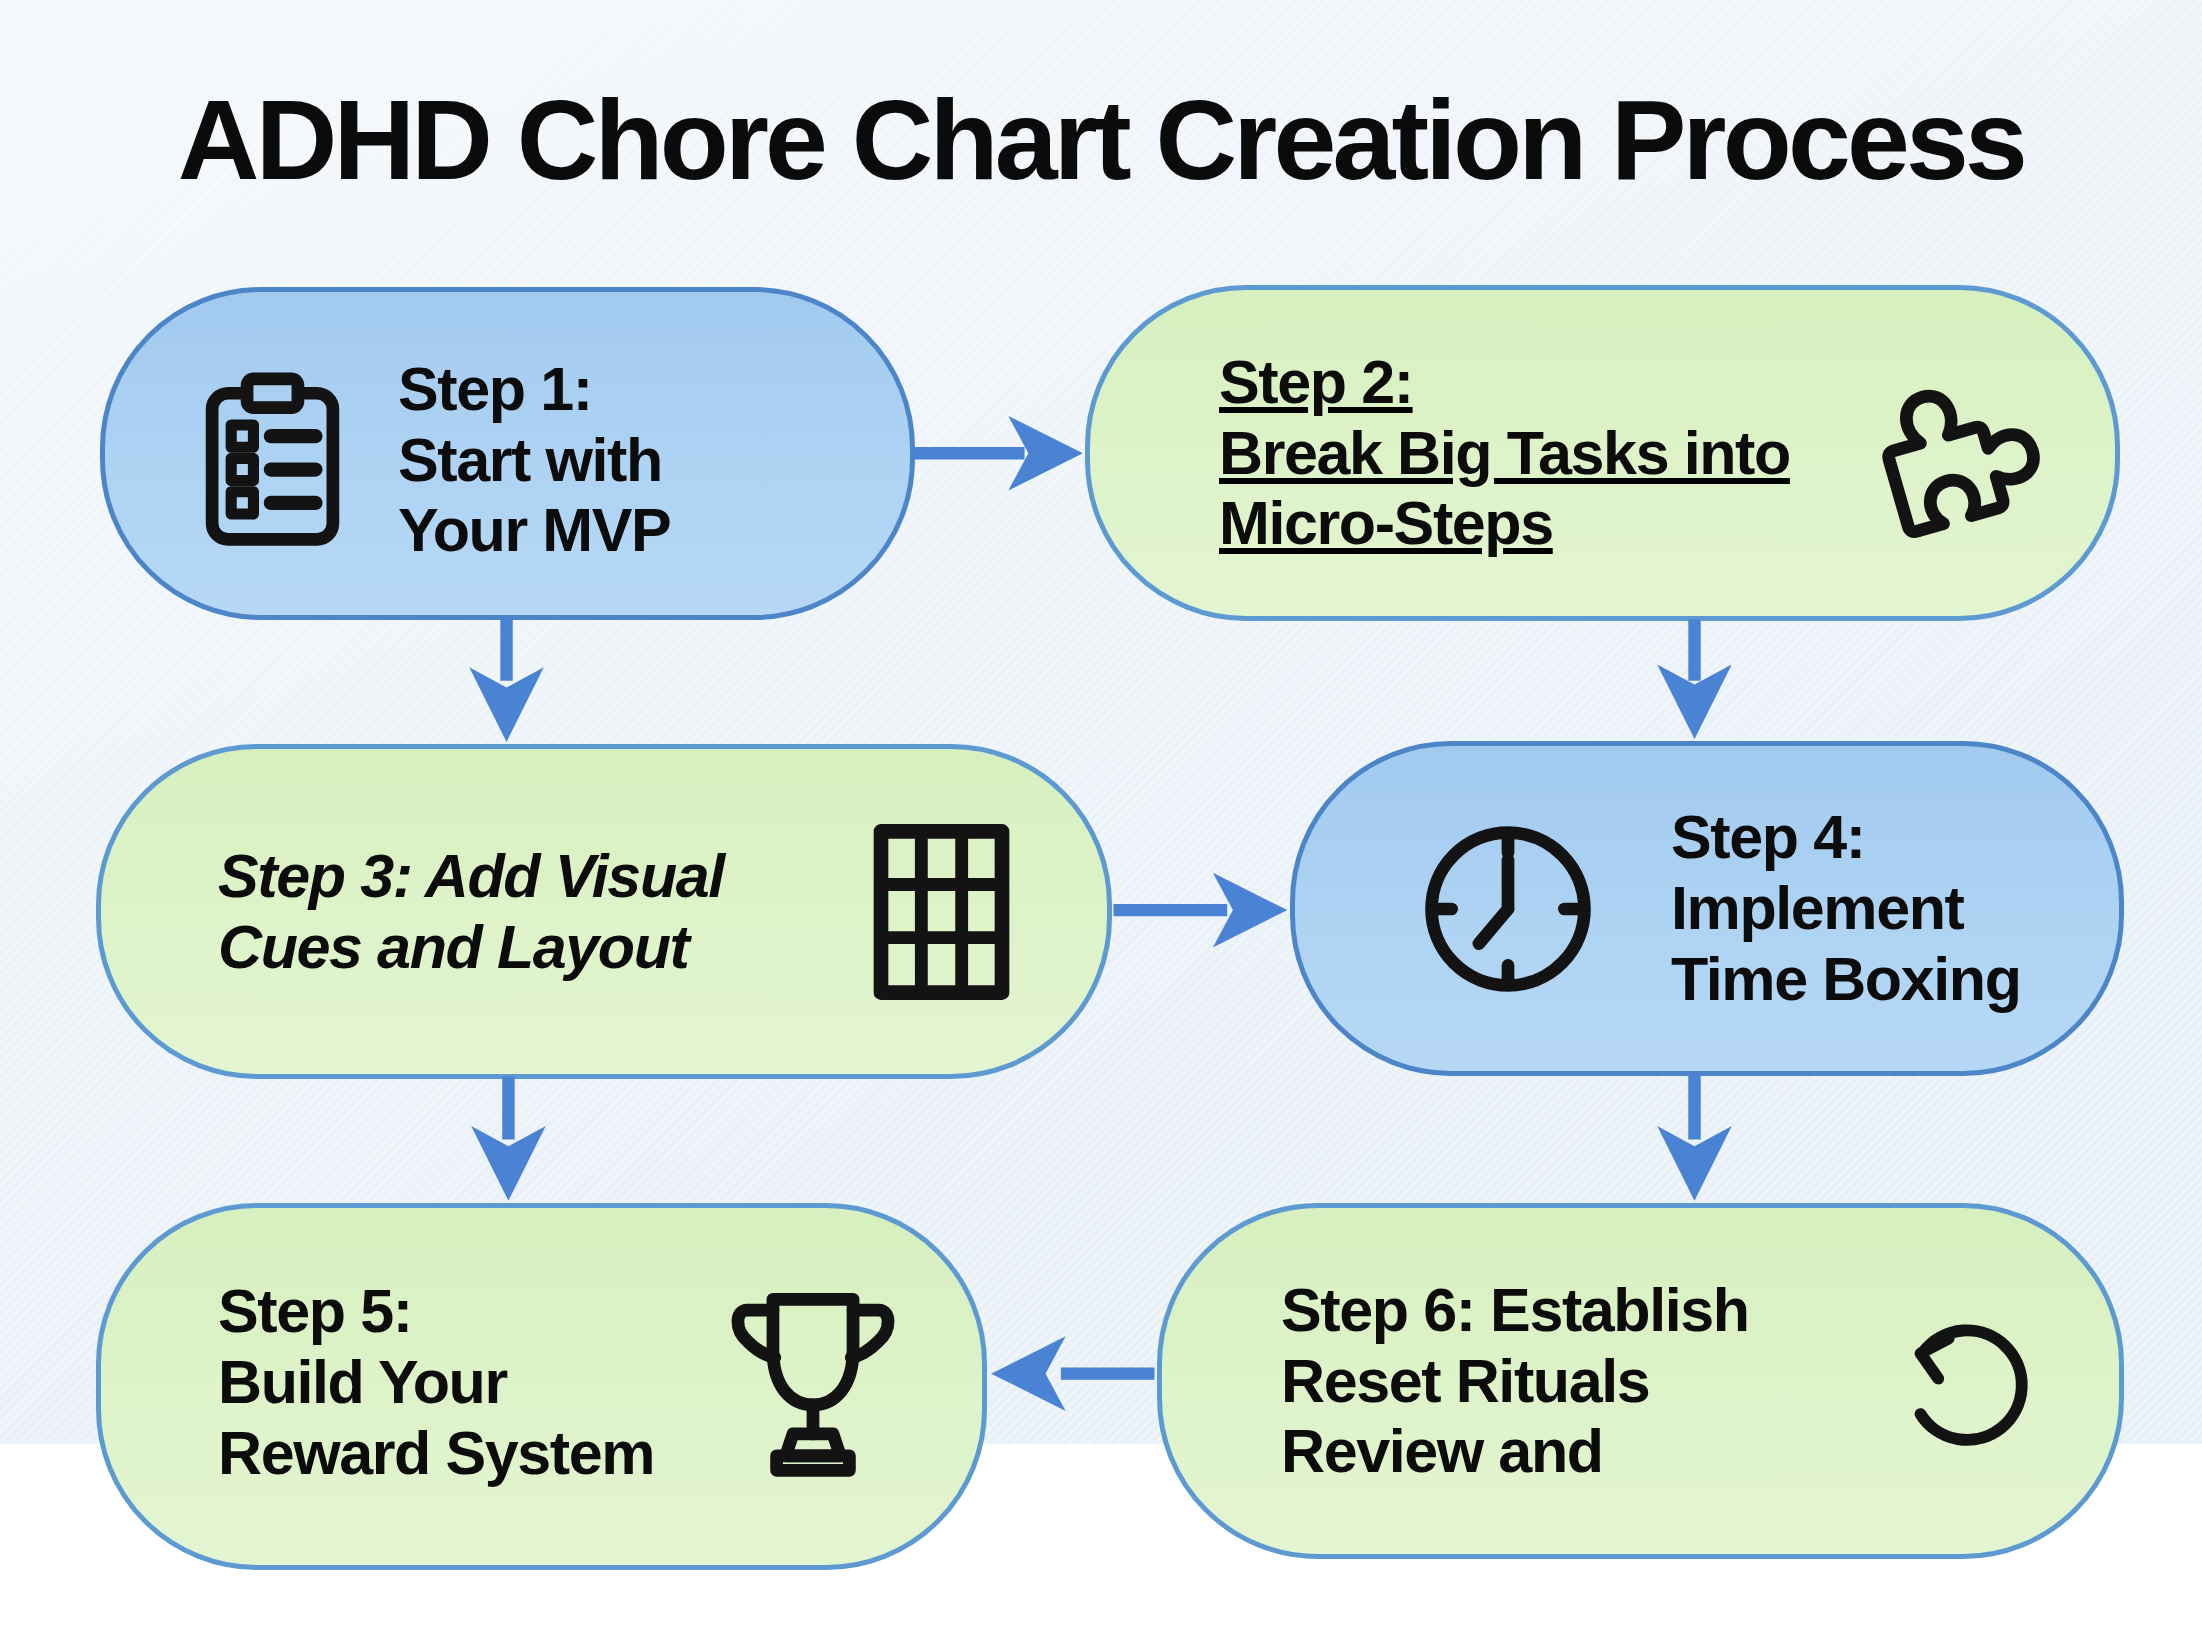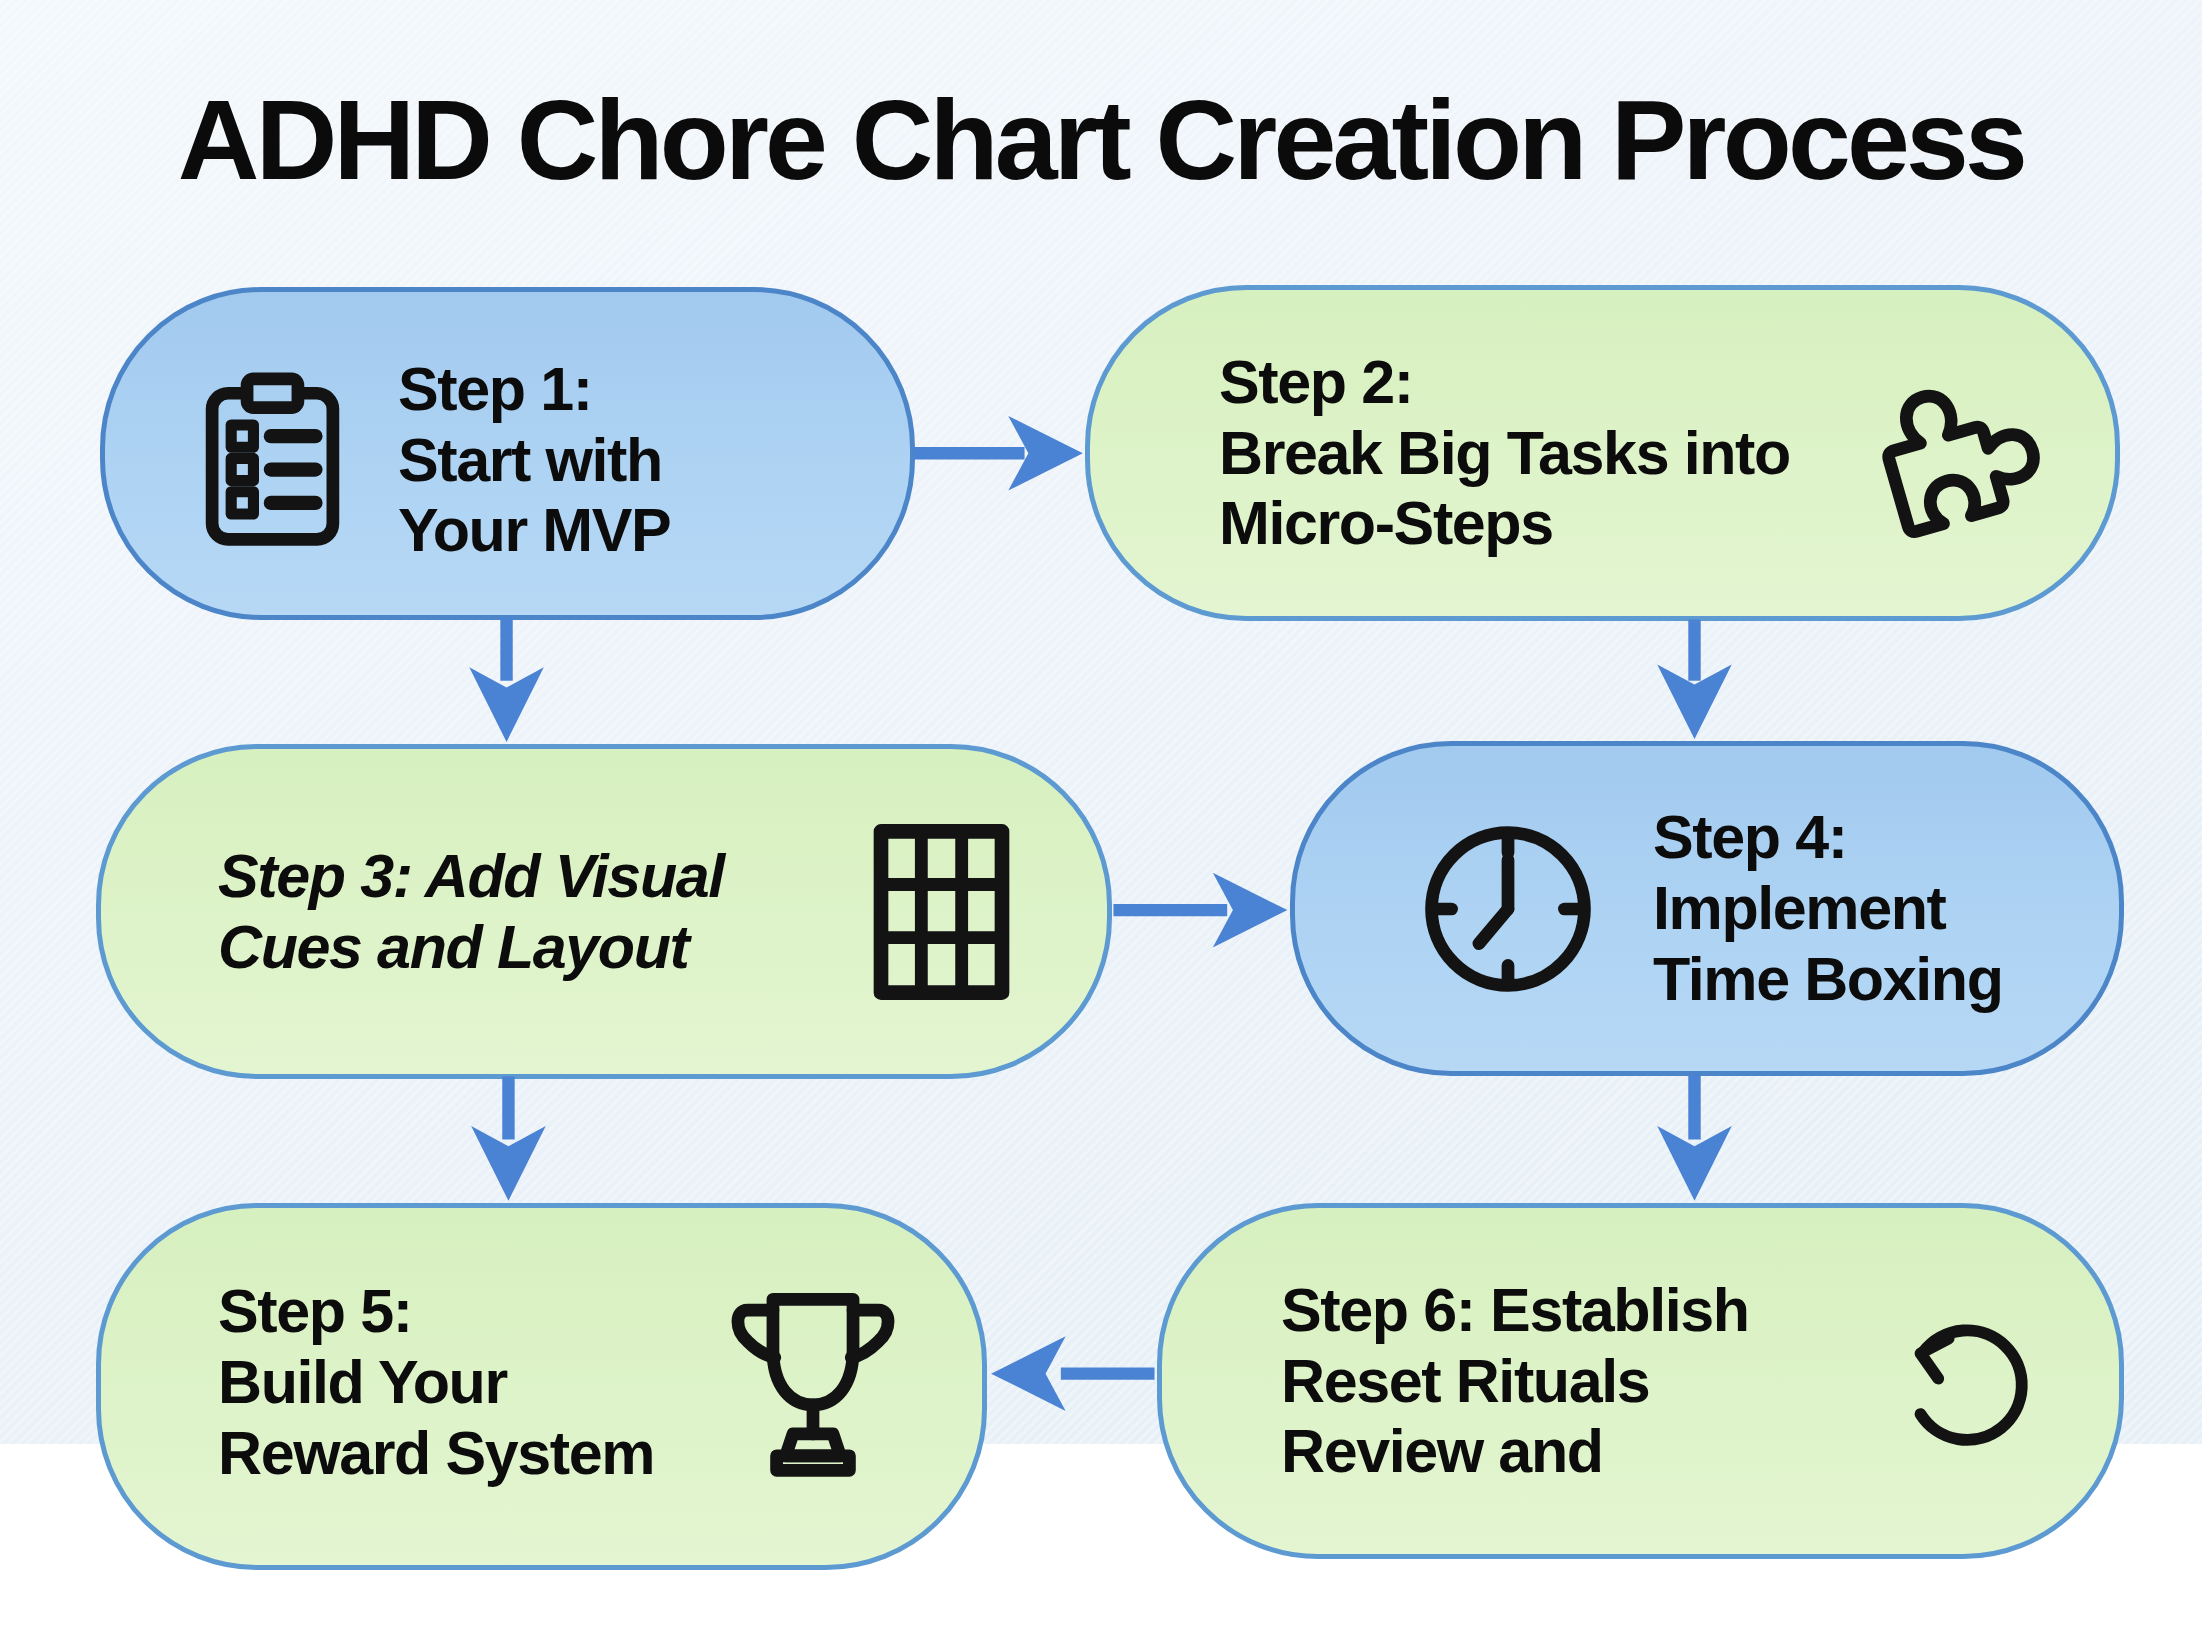--- a/index.html
+++ b/index.html
@@ -48,23 +48,23 @@
     font-size: 61px;
     line-height: 1.16;
     letter-spacing: -1.4px;
     color: #0c0c0c;
   }
   .node .icon { flex: none; display: block; }
   .node .icon.right { margin-left: auto; }
   .icon svg { display: block; }
 
   #n1 { left: 100px;  top: 287px;  width: 815px;  height: 333px; padding: 13px 67px 0 96px; gap: 54px; }
-  #n2 { left: 1085px; top: 285px;  width: 1035px; height: 336px; padding: 0 75px 0 129px; }
+  #n2 { left: 1085px; top: 285px;  width: 1035px; height: 336px; padding: 0 75px 0 129px; text-decoration: underline; }
   #n3 { left: 96px;  top: 744px;  width: 1016px; height: 335px; padding: 0 94px 0 117px; font-style: italic; }
-  #n4 { left: 1290px; top: 741px;  width: 834px;  height: 335px; padding: 0 57px 0 122px; gap: 54px; }
+  #n4 { left: 1290px; top: 741px;  width: 834px;  height: 335px; padding: 0 57px 0 122px; gap: 72px; }
   #n5 { left: 96px;  top: 1203px; width: 891px;  height: 367px; padding: 0 78px 8px 117px; }
   #n6 { left: 1157px; top: 1203px; width: 967px; height: 356px; padding: 0 86px 0 119px; align-items: center; }
 
   .arrows {
     position: absolute; left: 0; top: 0;
     pointer-events: none;
   }
   .arrows line { stroke: #4a82d4; stroke-width: 13; }
   .arrows polygon { fill: #4a82d4; }
 

